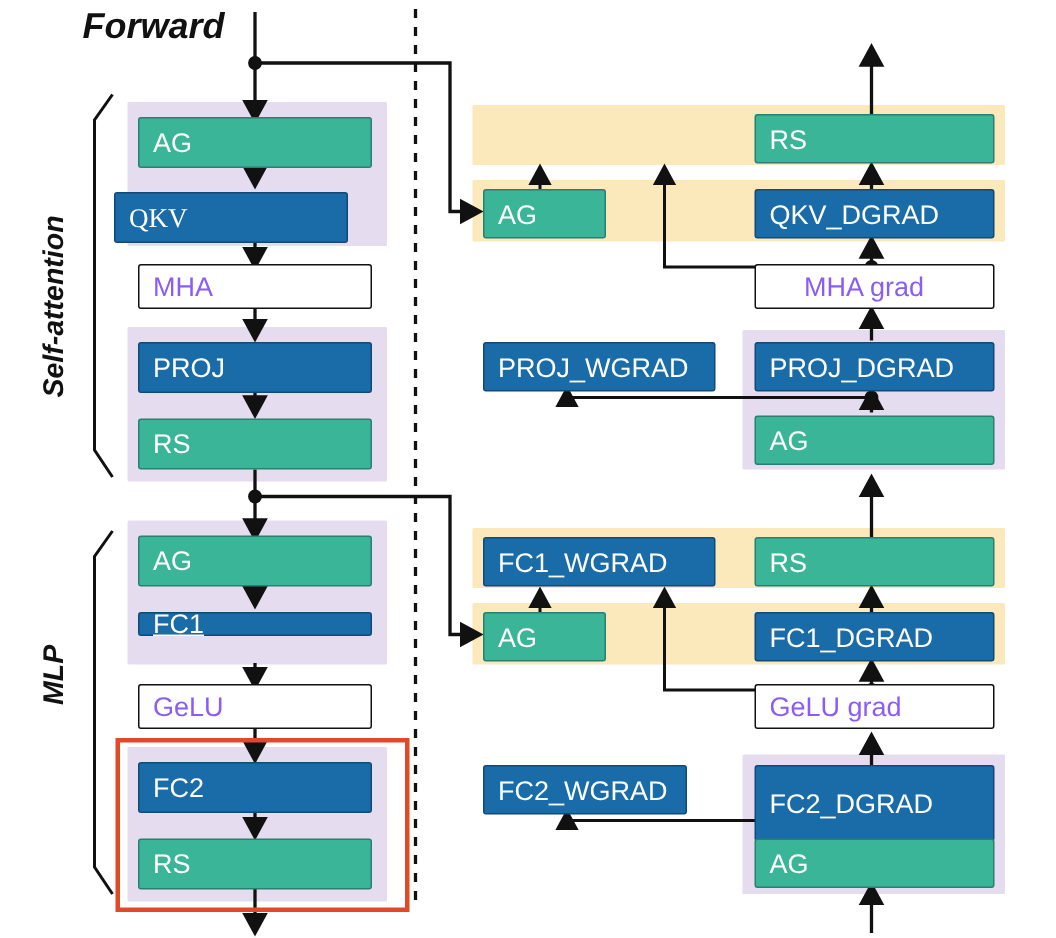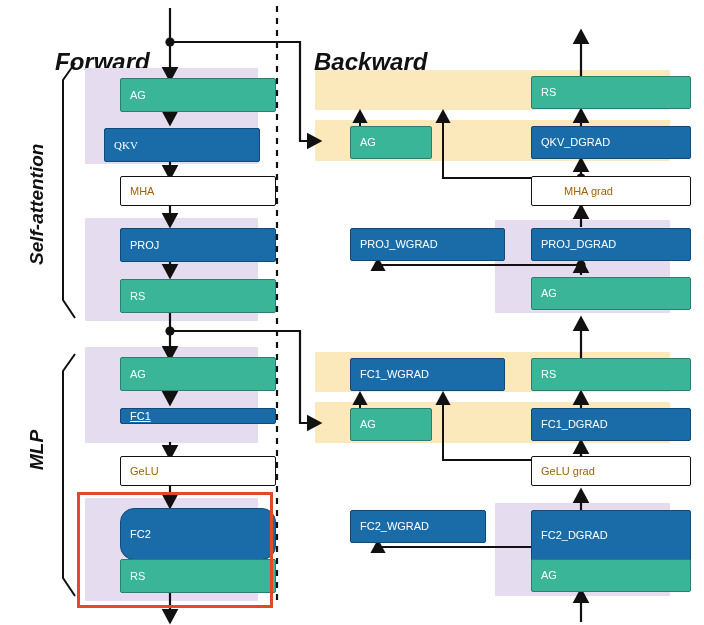--- a/index.html
+++ b/index.html
@@ -1,47 +1,46 @@
 <!DOCTYPE html>
 <html><head>
 <meta charset="utf-8">
 <style>
   html,body{margin:0;padding:0;background:#ffffff;}
   body{width:704px;height:625px;font-family:"Liberation Sans",sans-serif;}
   #stage{position:relative;width:704px;height:625px;overflow:hidden;background:#fff;}
 
-  .ttl{position:absolute;font-style:italic;font-weight:bold;font-size:24px;color:#111;letter-spacing:0px;white-space:nowrap;margin-top:44px;}
+  .ttl{position:absolute;font-style:italic;font-weight:bold;font-size:24px;color:#111;letter-spacing:0px;white-space:nowrap;}
 
   .vlabel{position:absolute;font-style:italic;font-weight:bold;font-size:19px;color:#111;white-space:nowrap;
           transform-origin:left top;transform:rotate(-90deg);}
 
   .grp{position:absolute;background:#e6dcef;border-radius:1px;}
   .grpy{position:absolute;background:#fbe8bb;border-radius:1px;}
 
   .box{position:absolute;box-sizing:border-box;display:flex;align-items:center;
-       font-size:11px;line-height:1;padding-left:9px;border-radius:2px;margin-left:28px;}
+       font-size:18px;line-height:1;padding-left:9px;border-radius:2px;}
   .green{background:#3bb597;border:1.4px solid #2a7f72;color:#ffffff;}
   .blue{background:#1a6ca8;border:1.4px solid #114a79;color:#ffffff;}
-  .white{background:#ffffff;border:1.6px solid #111111;color:#a16207;}
+  .white{background:#ffffff;border:1.6px solid #111111;color:#8b5cf6;}
 
   .redbox{position:absolute;box-sizing:border-box;border:3px solid #e04a27;background:transparent;}
 
   svg.wires{position:absolute;left:0;top:0;width:704px;height:625px;overflow:visible;}
   .ln{stroke:#111;stroke-width:2.2;fill:none;}
   .ln2{stroke:#111;stroke-width:2.0;fill:none;}
   .dash{stroke:#111;stroke-width:2.2;fill:none;stroke-dasharray:6 6;}
   .dot{fill:#111;}
 </style>
 </head>
 <body>
 
 <div id="stage">
 
   <div class="ttl" style="left:55px;top:4px;">Forward</div>
-  <div class="ttl" style="left:314px;top:4px;">Backward</div>
 
   <div class="vlabel" style="left:26px;top:265px;">Self-attention</div>
   <div class="vlabel" style="left:26px;top:470px;">MLP</div>
 
   <div class="grp" style="left:85px;top:68px;width:173px;height:96px;"></div>
   <div class="grp" style="left:85px;top:218px;width:173px;height:103px;"></div>
   <div class="grp" style="left:85px;top:347px;width:173px;height:96px;"></div>
   <div class="grp" style="left:85px;top:498px;width:173px;height:103px;"></div>
 
   <div class="grpy" style="left:315px;top:70px;width:355px;height:40px;"></div>
@@ -114,21 +113,21 @@
 
   <div class="box green" style="left:92px;top:78px;width:156px;height:34px;">AG</div>
   <div class="box blue" style="left:76px;top:128px;width:156px;height:34px;font-family:Liberation Serif, serif;">QKV</div>
   <div class="box white" style="left:92px;top:176px;width:156px;height:30px;">MHA</div>
   <div class="box blue" style="left:92px;top:228px;width:156px;height:34px;">PROJ</div>
   <div class="box green" style="left:92px;top:279px;width:156px;height:34px;">RS</div>
 
   <div class="box green" style="left:92px;top:357px;width:156px;height:34px;">AG</div>
   <div class="box blue" style="left:92px;top:408px;width:156px;height:16px;text-decoration:underline;">FC1</div>
   <div class="box white" style="left:92px;top:456px;width:156px;height:30px;">GeLU</div>
-  <div class="box blue" style="left:92px;top:508px;width:156px;height:52px;border-radius:14px;">FC2</div>
+  <div class="box blue" style="left:92px;top:508px;width:156px;height:34px;">FC2</div>
   <div class="box green" style="left:92px;top:559px;width:156px;height:34px;">RS</div>
 
   <div class="redbox" style="left:77px;top:492px;width:196px;height:116px;"></div>
 
   <div class="box green" style="left:503px;top:76px;width:160px;height:33px;">RS</div>
   <div class="box green" style="left:322px;top:126px;width:82px;height:33px;">AG</div>
   <div class="box blue" style="left:503px;top:126px;width:160px;height:33px;">QKV_DGRAD</div>
   <div class="box white" style="left:503px;top:176px;width:160px;height:30px;padding-left:32px;">MHA grad</div>
   <div class="box blue" style="left:322px;top:228px;width:155px;height:33px;">PROJ_WGRAD</div>
   <div class="box blue" style="left:503px;top:228px;width:160px;height:33px;">PROJ_DGRAD</div>

